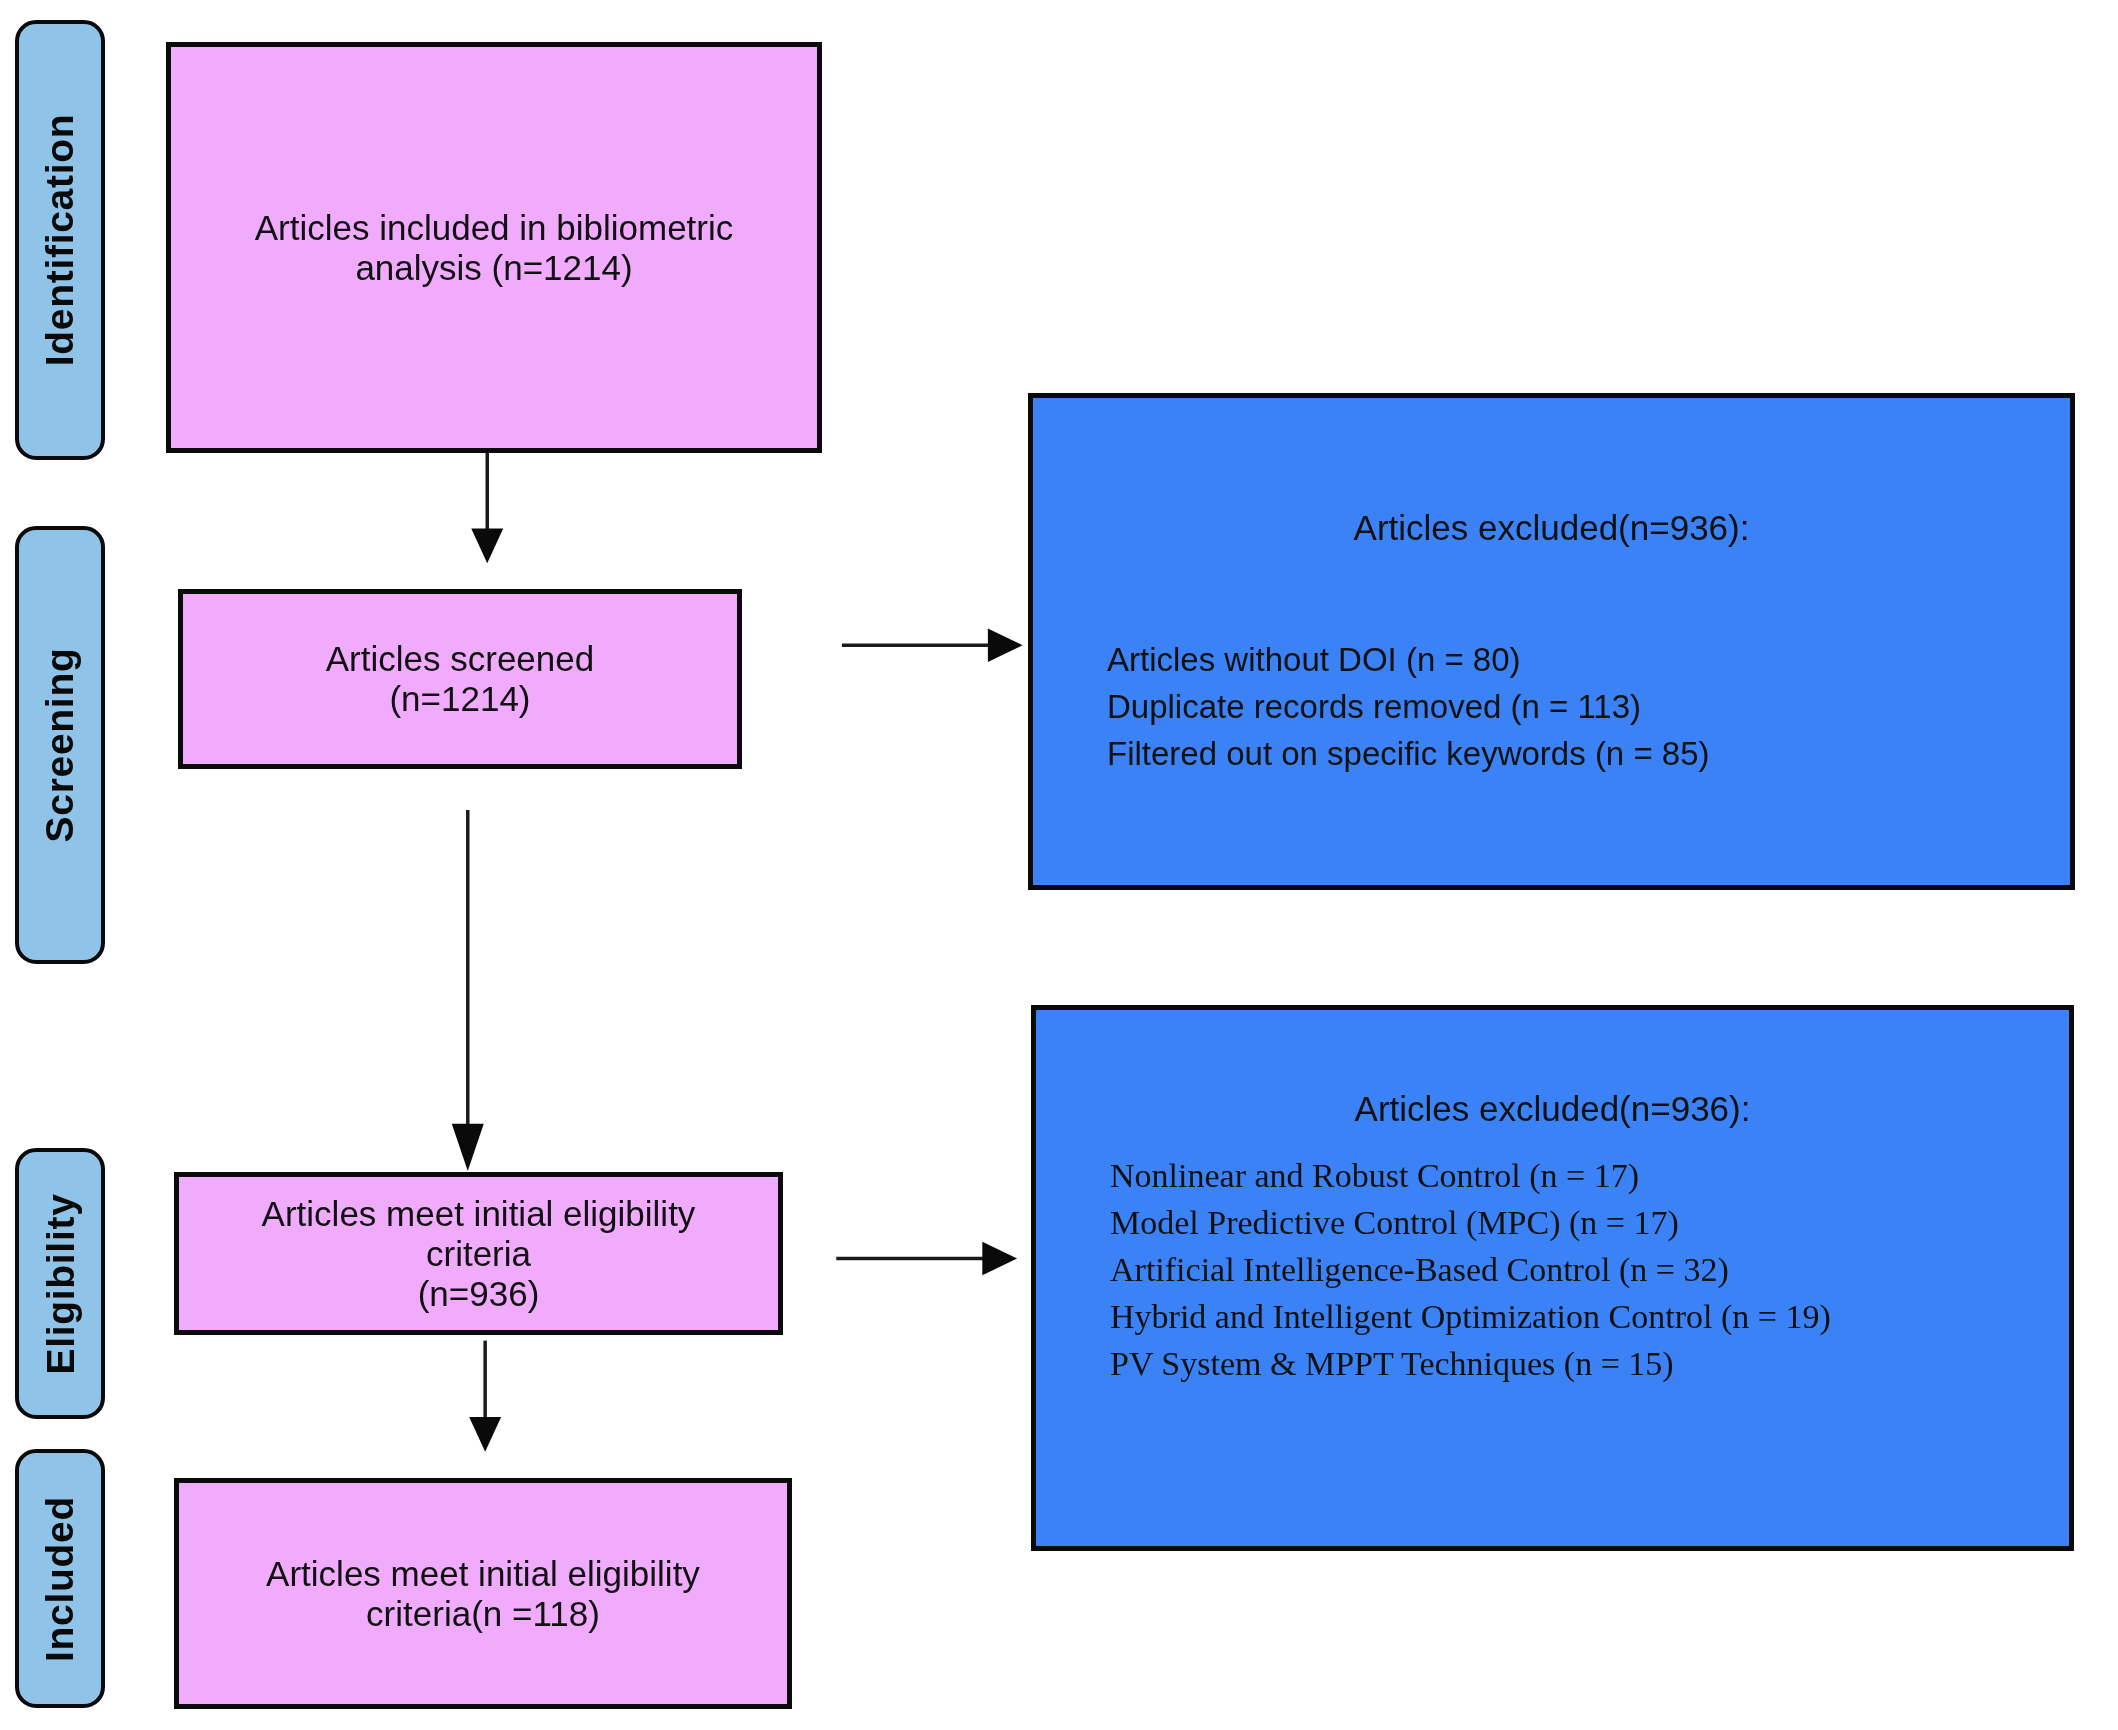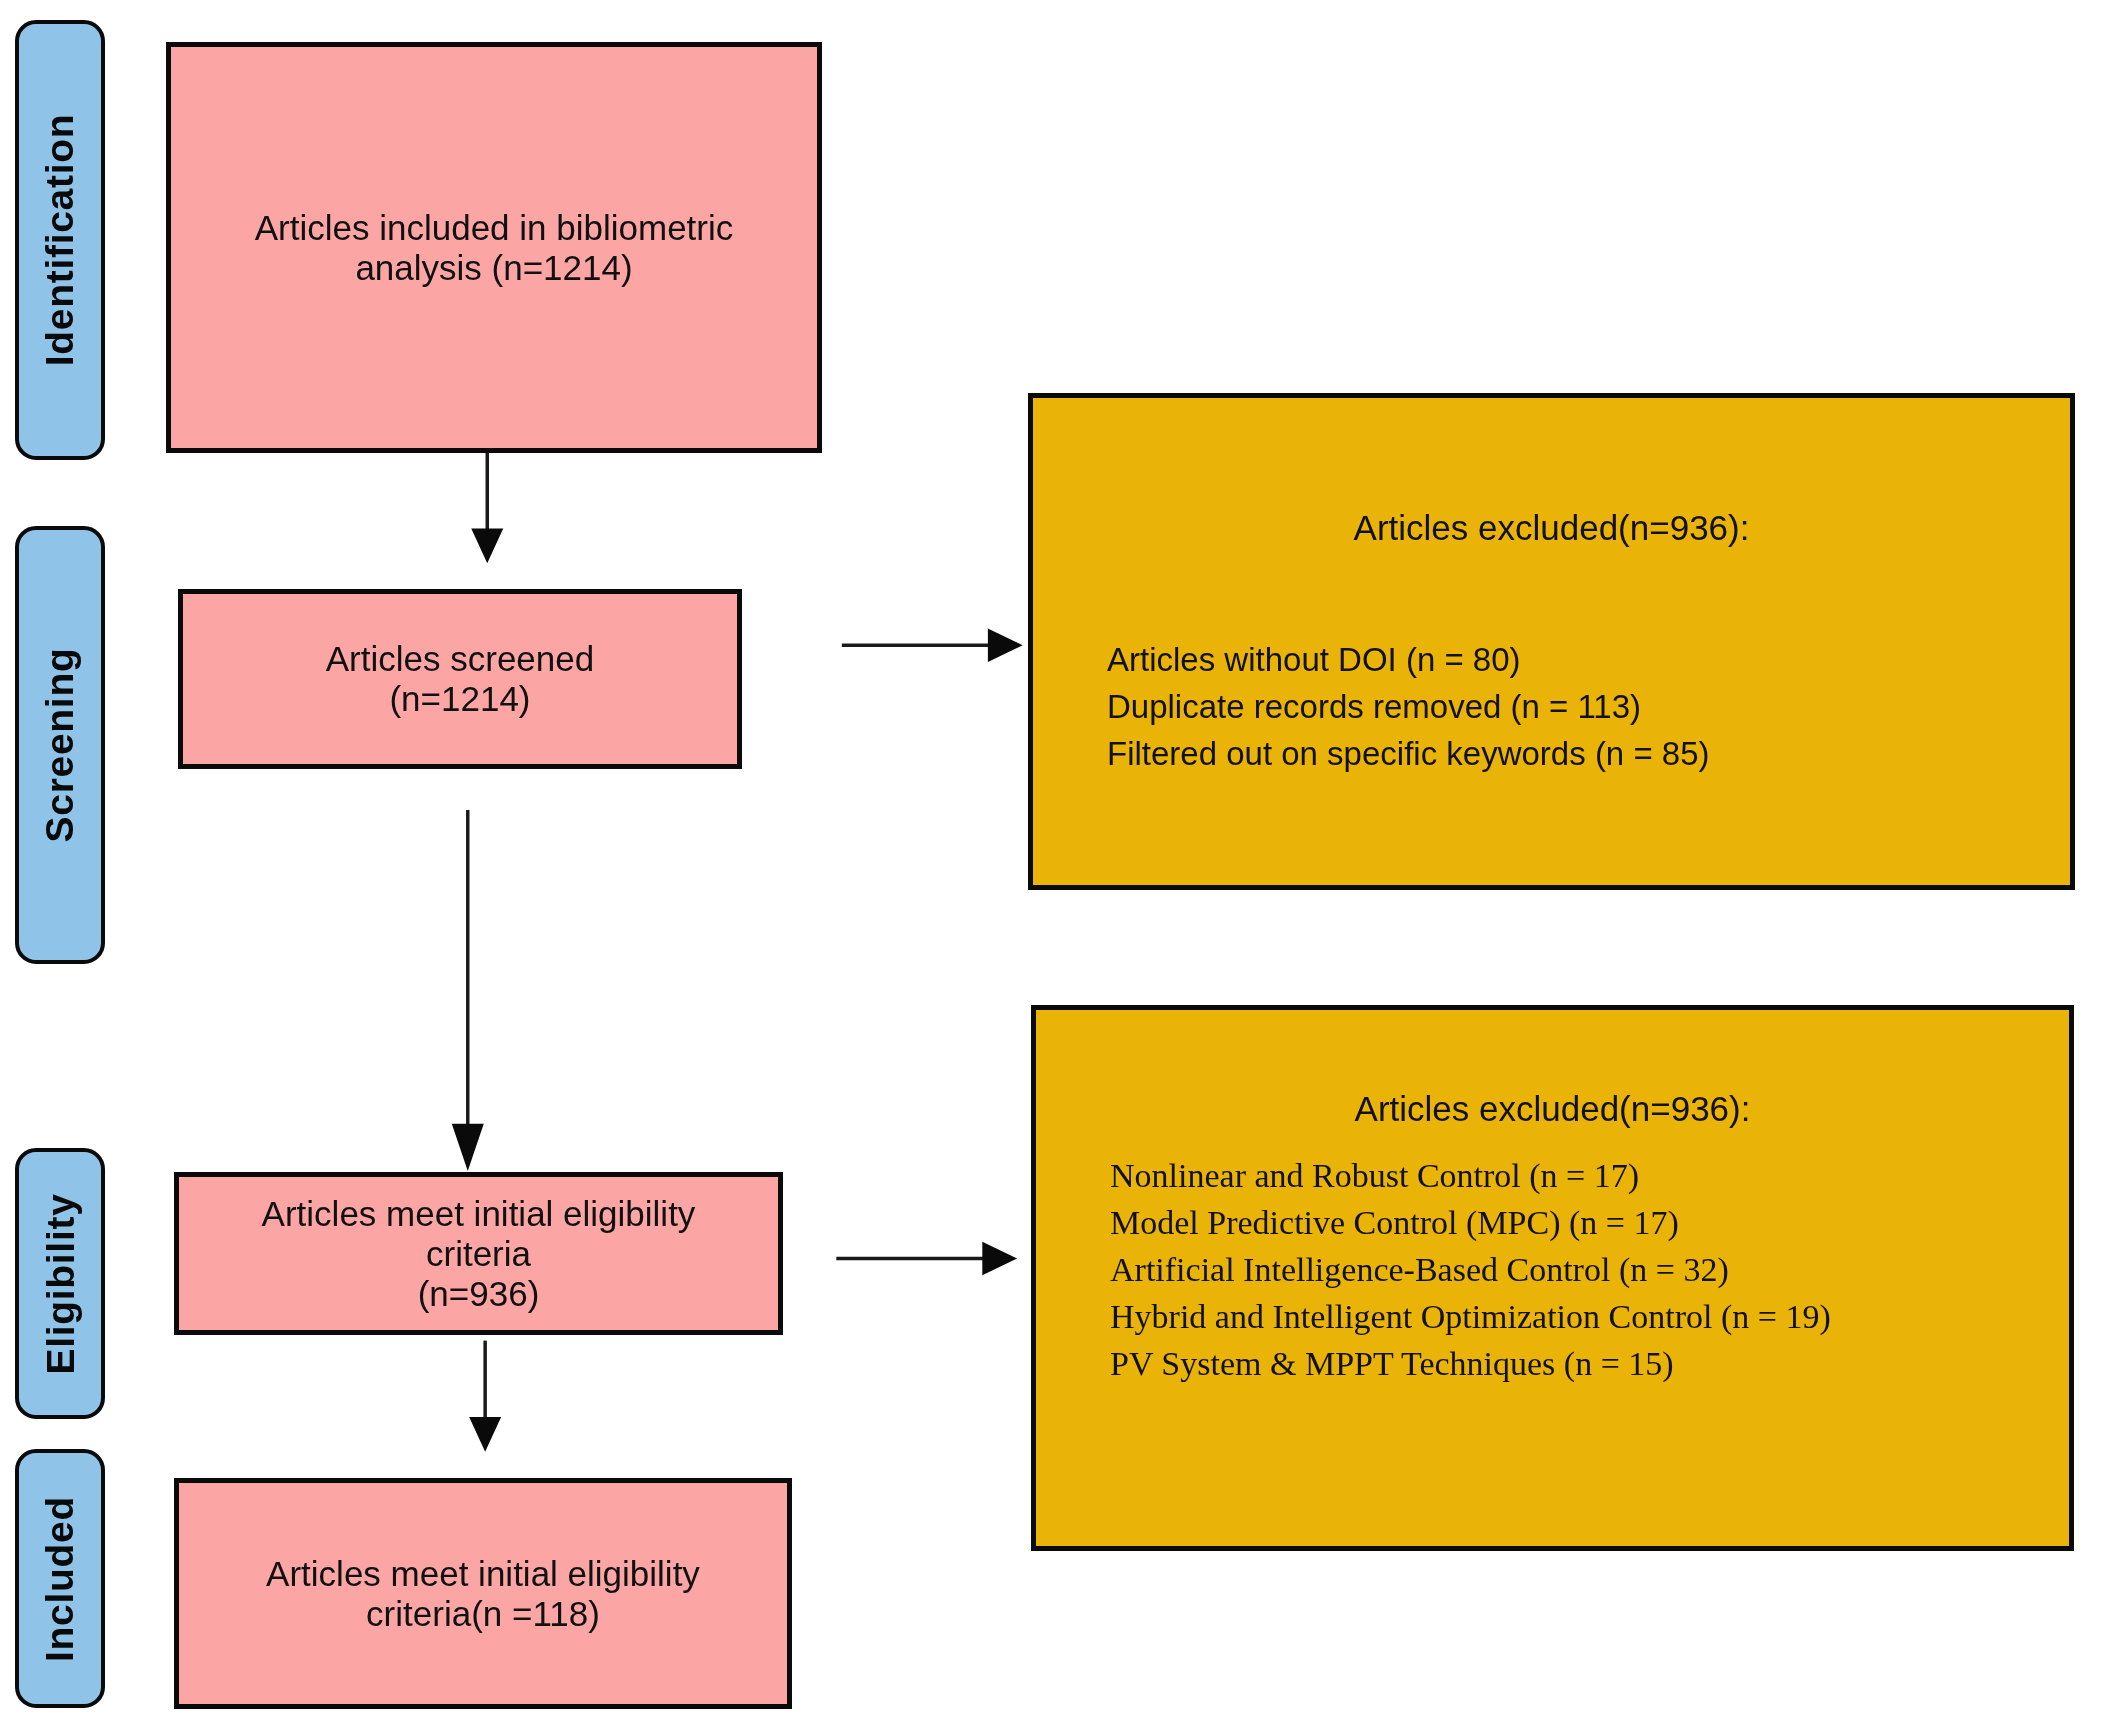--- a/index.html
+++ b/index.html
@@ -35,40 +35,40 @@
     color: #0a0a0a;
   }
   #tab-identification { top: 19.5px;   height: 440px; }
   #tab-screening      { top: 526px;  height: 438px; }
   #tab-eligibility    { top: 1148px; height: 271px; }
   #tab-included       { top: 1449px; height: 259px; }
 
   
   .flow-box {
     position: absolute;
-    background: #fca5a5;
+    background: #f0abfc;
     border: 5.6px solid #0a0a0a;
     box-sizing: border-box;
     display: flex;
     flex-direction: column;
     align-items: center;
     justify-content: center;
     text-align: center;
     font-size: 35px;
     line-height: 40px;
   }
   #box-identification { left: 166px; top: 42px;   width: 656px; height: 411px; }
   #box-screening      { left: 178px; top: 589px;  width: 564px; height: 180px; }
   #box-eligibility    { left: 174px; top: 1172px; width: 609px; height: 163px; }
   #box-included       { left: 174px; top: 1478px; width: 618px; height: 231px; }
 
   
   .excl-box {
     position: absolute;
-    background: #eab308;
+    background: #3b82f6;
     border: 5.6px solid #0a0a0a;
     box-sizing: border-box;
   }
   #excl-box-1 { left: 1028px; top: 393px;  width: 1047px; height: 497px; }
   #excl-box-2 { left: 1031px; top: 1005px; width: 1043px; height: 546px; }
   .excl-title {
     text-align: center;
     font-size: 35px;
     line-height: 42px;
   }

